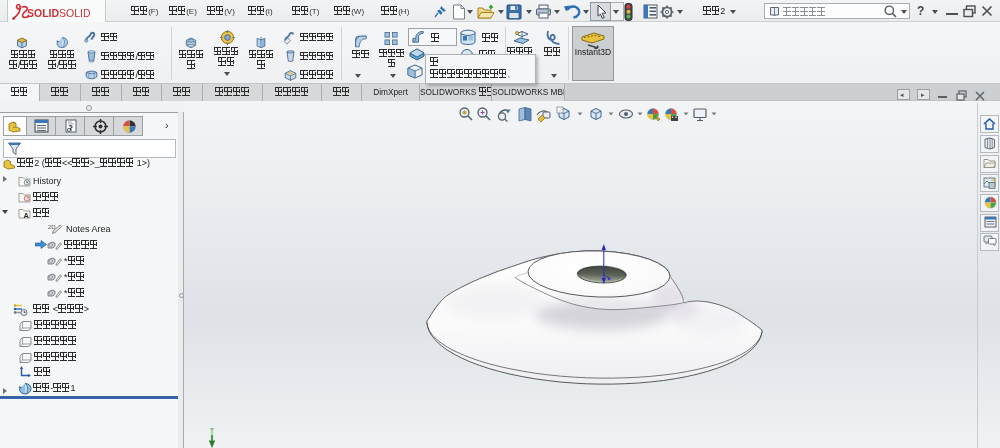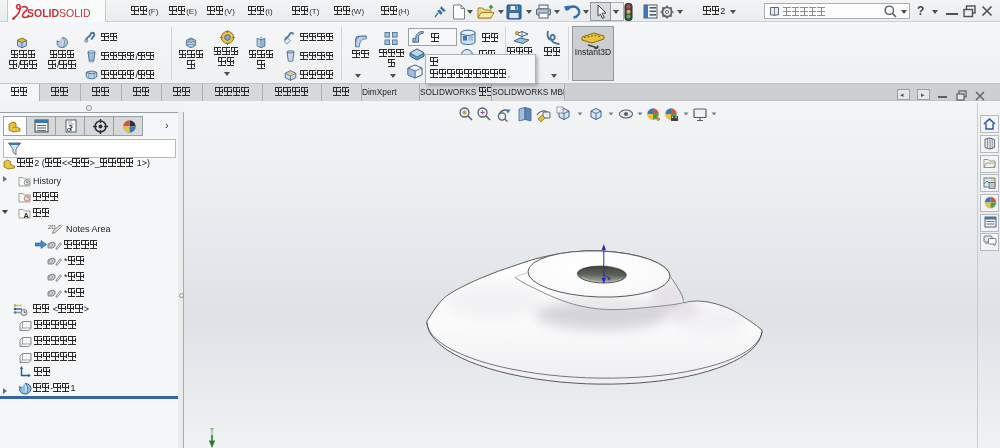--- a/index.html
+++ b/index.html
@@ -261,21 +261,21 @@
 <div class="ab t9" style="left:430px;top:69px;z-index:6"><i class="c"></i><i class="c"></i><i class="c"></i><i class="c"></i><i class="c"></i><i class="c"></i><i class="c"></i><i class="c"></i><i class="c"></i><span style="font-size:7px">。</span></div>
 <div class="ab" style="left:0;top:84px;width:1000px;height:17px;background:#cdd0d3;border-bottom:1px solid #c0c3c6"></div>
 <div class="ab" style="left:0px;top:84px;width:40px;height:17px;background:#f4f5f6;border-right:1px solid #aeb1b4;text-align:center;font-size:9px;color:#1b1b1b;line-height:16px;white-space:nowrap;overflow:hidden"><i class="c"></i><i class="c"></i></div>
 <div class="ab" style="left:40px;top:84px;width:41px;height:17px;background:#d6d8da;border-right:1px solid #aeb1b4;text-align:center;font-size:9px;color:#1b1b1b;line-height:16px;white-space:nowrap;overflow:hidden"><i class="c"></i><i class="c"></i></div>
 <div class="ab" style="left:81px;top:84px;width:41px;height:17px;background:#d6d8da;border-right:1px solid #aeb1b4;text-align:center;font-size:9px;color:#1b1b1b;line-height:16px;white-space:nowrap;overflow:hidden"><i class="c"></i><i class="c"></i></div>
 <div class="ab" style="left:122px;top:84px;width:40px;height:17px;background:#d6d8da;border-right:1px solid #aeb1b4;text-align:center;font-size:9px;color:#1b1b1b;line-height:16px;white-space:nowrap;overflow:hidden"><i class="c"></i><i class="c"></i></div>
 <div class="ab" style="left:162px;top:84px;width:41px;height:17px;background:#d6d8da;border-right:1px solid #aeb1b4;text-align:center;font-size:9px;color:#1b1b1b;line-height:16px;white-space:nowrap;overflow:hidden"><i class="c"></i><i class="c"></i></div>
 <div class="ab" style="left:203px;top:84px;width:60px;height:17px;background:#d6d8da;border-right:1px solid #aeb1b4;text-align:center;font-size:9px;color:#1b1b1b;line-height:16px;white-space:nowrap;overflow:hidden"><i class="c"></i><i class="c"></i><i class="c"></i><i class="c"></i></div>
 <div class="ab" style="left:263px;top:84px;width:59px;height:17px;background:#d6d8da;border-right:1px solid #aeb1b4;text-align:center;font-size:9px;color:#1b1b1b;line-height:16px;white-space:nowrap;overflow:hidden"><i class="c"></i><i class="c"></i><i class="c"></i><i class="c"></i></div>
 <div class="ab" style="left:322px;top:84px;width:40px;height:17px;background:#d6d8da;border-right:1px solid #aeb1b4;text-align:center;font-size:9px;color:#1b1b1b;line-height:16px;white-space:nowrap;overflow:hidden"><i class="c"></i><i class="c"></i></div>
-<div class="ab" style="left:362px;top:84px;width:58px;height:17px;background:#d6d8da;border-right:1px solid #aeb1b4;font-size:8.3px;color:#1b1b1b;line-height:16px;white-space:nowrap;overflow:hidden">DimXpert</div>
+<div class="ab" style="left:362px;top:84px;width:58px;height:17px;background:#d6d8da;border-right:1px solid #aeb1b4;text-align:center;font-size:8.3px;color:#1b1b1b;line-height:16px;white-space:nowrap;overflow:hidden">DimXpert</div>
 <div class="ab" style="left:420px;top:84px;width:72px;height:17px;background:#d6d8da;border-right:1px solid #aeb1b4;text-align:center;font-size:8.3px;color:#1b1b1b;line-height:16px;white-space:nowrap;overflow:hidden">SOLIDWORKS <i class="c"></i><i class="c"></i></div>
 <div class="ab" style="left:492px;top:84px;width:73px;height:17px;background:#d6d8da;border-right:1px solid #aeb1b4;text-align:center;font-size:8.3px;color:#1b1b1b;line-height:16px;white-space:nowrap;overflow:hidden">SOLIDWORKS MBD</div>
 <div class="ab" style="left:897px;top:89px;width:13px;height:11px;border:1px solid #9aa0a5;background:#e4e6e8"></div>
 <div class="ab" style="left:917px;top:89px;width:13px;height:11px;border:1px solid #9aa0a5;background:#e4e6e8"></div>
 <div class="ab" style="left:900px;top:91px;font-size:7px;color:#555">◂</div>
 <div class="ab" style="left:921px;top:91px;font-size:7px;color:#555">▸</div>
 <div class="ab" style="left:938px;top:96px;width:9px;height:2px;background:#5a5f63"></div>
 <svg class="ab" style="left:956px;top:90px" width="11" height="11" viewBox="0 0 11 11">
 <rect x="3" y="1" width="7" height="6" fill="none" stroke="#5a5f63" stroke-width="1.2"></rect>
 <rect x="1" y="4" width="7" height="6" fill="#e4e6e8" stroke="#5a5f63" stroke-width="1.2"></rect>

